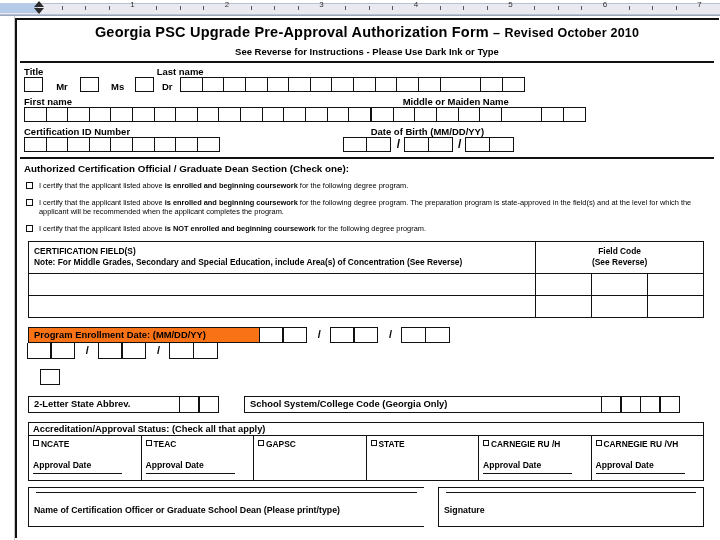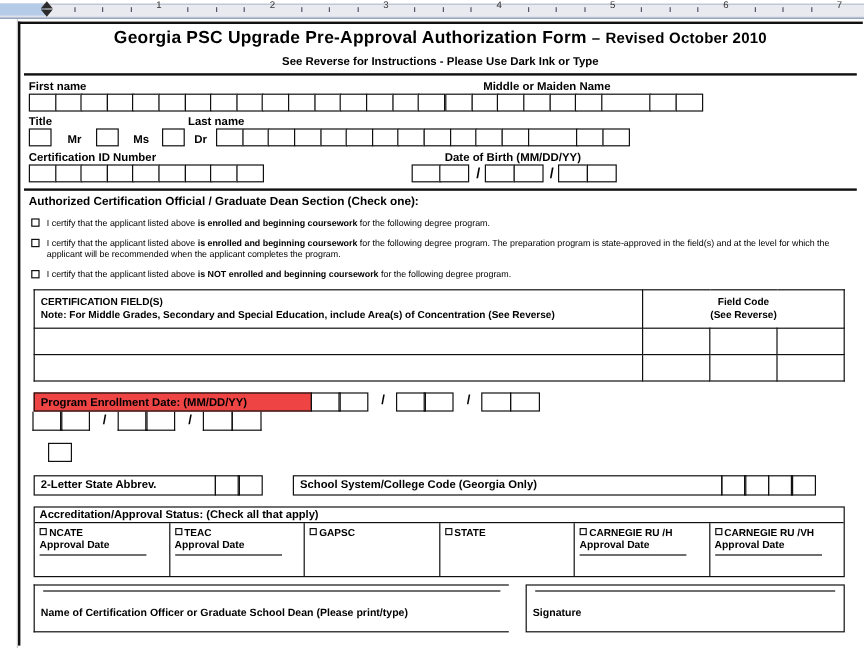--- a/index.html
+++ b/index.html
@@ -69,21 +69,21 @@
   
   .cf-tbl{margin:8px 10px 0 14px;border:1.6px solid #111;border-collapse:collapse;width:676px;}
   .cf-tbl td{border:1.4px solid #111;box-sizing:border-box;vertical-align:top;}
   .cf-head{font-size:8.4px;font-weight:bold;line-height:10.5px;padding:4px 5px 6px 5px;}
   .cf-code{font-size:8.4px;font-weight:bold;text-align:center;line-height:10.5px;padding:4px 0;}
   .cf-row td{height:22px;}
 
   
   .date-wrap{margin:9px 0 0 14px;display:flex;flex-direction:column;}
   .date-row{display:flex;align-items:center;}
-  .date-lbl{width:232px;height:16px;border:1.5px solid #111;box-sizing:border-box;font-size:9.4px;font-weight:bold;padding-left:5px;line-height:13px;background:#ef4444;}
+  .date-lbl{width:232px;height:16px;border:1.5px solid #111;box-sizing:border-box;font-size:9.4px;font-weight:bold;padding-left:5px;line-height:13px;background:#f97316;}
   .date-row + .date-row .date-lbl{border-top:none;}
   .dbx{width:25px;height:16px;border:1.4px solid #111;box-sizing:border-box;margin-left:-1.4px;}
   .date-row + .date-row .dbx{border-top:none;}
   .dsl{width:24px;height:16px;font-size:11px;font-weight:bold;text-align:center;line-height:15px;}
 
   
   .deg-row{display:flex;align-items:center;margin:10px 0 0 14px;}
   .deg-lbl{width:158px;height:16px;border:1.5px solid #111;box-sizing:border-box;font-size:9.4px;font-weight:bold;padding-left:5px;line-height:13px;}
   .deg-bx{width:20px;height:16px;border:1.5px solid #111;box-sizing:border-box;margin-left:12px;}
 
@@ -94,21 +94,21 @@
   .sys-bx{width:21px;height:17px;border:1.5px solid #111;box-sizing:border-box;margin-left:-1.5px;}
 
   
   .acc-wrap{margin:9px 10px 0 14px;width:676px;border:1.5px solid #111;box-sizing:border-box;}
   .acc-title{font-size:9.3px;font-weight:bold;padding:1px 0 1px 4px;border-bottom:1.4px solid #111;}
   .acc-cols{display:flex;}
   .acc-col{flex:1 1 0;border-right:1.4px solid #111;box-sizing:border-box;padding:3px 4px 4px 4px;min-height:44px;position:relative;}
   .acc-col:last-child{border-right:none;}
   .acc-chk{font-size:8.4px;font-weight:bold;display:flex;align-items:flex-start;white-space:nowrap;}
   .acc-sq{width:6px;height:6px;border:1.3px solid #111;box-sizing:border-box;margin:1px 2px 0 0;flex:0 0 auto;}
-  .acc-date{font-size:8.6px;font-weight:bold;}
+  .acc-date{font-size:8.6px;font-weight:bold;margin-top:11px;}
   .acc-line{border-bottom:1.6px solid #111;margin-top:3px;width:86%;}
 
   
   .sig-wrap{display:flex;margin:6px 10px 0 14px;width:676px;}
   .sig-left{width:396px;box-sizing:border-box;border:1.5px solid #111;border-right:none;padding:3px 5px 2px 5px;height:40px;position:relative;}
   .sig-gap{width:14px;}
   .sig-right{flex:1 1 auto;box-sizing:border-box;border:1.5px solid #111;border-left:1.5px solid #111;padding:3px 5px 2px 5px;height:40px;position:relative;}
   .sig-rule{border-top:1.6px solid #111;margin:1px 2px 0 2px;}
   .sig-lbl{font-size:8.8px;font-weight:bold;line-height:10.5px;margin-top:12px;}
 </style>
@@ -164,76 +164,76 @@
       <div class="hdr-title">
         <span>Georgia PSC Upgrade Pre-Approval Authorization Form</span>
         <span class="rev">–</span>
         <span class="rev">Revised October 2010</span>
       </div>
       <div class="hdr-note">See Reverse for Instructions - Please Use Dark Ink or Type</div>
     </div>
     <div class="rule-hdr"></div>
 
     <div class="block">
-      <div class="lbl" style="margin-top:4px;">
-        <span style="display:inline-block;width:376px;">First name</span>
-        <span>Middle or Maiden Name</span>
-      </div>
-      <div class="row">
-        <div id="firstname-boxes" style="display:flex;">
-            <div class="bx" style="width: 23px;"></div>
-            <div class="bx" style="width: 23px;"></div>
-            <div class="bx" style="width: 23px;"></div>
-            <div class="bx" style="width: 23px;"></div>
-            <div class="bx" style="width: 23px;"></div>
-            <div class="bx" style="width: 23px;"></div>
-            <div class="bx" style="width: 23px;"></div>
-            <div class="bx" style="width: 23px;"></div>
-            <div class="bx" style="width: 23px;"></div>
-            <div class="bx" style="width: 23px;"></div>
-            <div class="bx" style="width: 23px;"></div>
-            <div class="bx" style="width: 23px;"></div>
-            <div class="bx" style="width: 23px;"></div>
-            <div class="bx" style="width: 23px;"></div>
-            <div class="bx" style="width: 23px;"></div>
-            <div class="bx" style="width: 23px;"></div>
-          </div>
-        <div id="middlename-boxes" style="display:flex;">
-            <div class="bx" style="width: 23px;"></div>
-            <div class="bx" style="width: 23px;"></div>
-            <div class="bx" style="width: 23px;"></div>
-            <div class="bx" style="width: 23px;"></div>
-            <div class="bx" style="width: 23px;"></div>
-            <div class="bx" style="width: 23px;"></div>
-            <div class="bx" style="width: 42px;"></div>
-            <div class="bx" style="width: 23px;"></div>
-            <div class="bx" style="width: 23px;"></div>
-          </div>
-      </div>
-    </div>
-
-    <div class="block">
       <div class="lbl" style="margin-top:3px;">
         <span style="display:inline-block;width:130px;">Title</span>
         <span>Last name</span>
       </div>
       <div class="row">
         <div class="bx"></div>
         <span class="lbl" style="width:38px;text-align:center;">Mr</span>
         <div class="bx"></div>
         <span class="lbl" style="width:38px;text-align:center;">Ms</span>
         <div class="bx"></div>
         <span class="lbl" style="width:26px;text-align:center;">Dr</span>
         <div id="lastname-boxes" style="display:flex;">
             <div class="bx" style="width: 23px;"></div>
             <div class="bx" style="width: 23px;"></div>
             <div class="bx" style="width: 23px;"></div>
             <div class="bx" style="width: 23px;"></div>
             <div class="bx" style="width: 23px;"></div>
             <div class="bx" style="width: 23px;"></div>
+            <div class="bx" style="width: 23px;"></div>
+            <div class="bx" style="width: 23px;"></div>
+            <div class="bx" style="width: 23px;"></div>
+            <div class="bx" style="width: 23px;"></div>
+            <div class="bx" style="width: 23px;"></div>
+            <div class="bx" style="width: 23px;"></div>
+            <div class="bx" style="width: 42px;"></div>
+            <div class="bx" style="width: 23px;"></div>
+            <div class="bx" style="width: 23px;"></div>
+          </div>
+      </div>
+    </div>
+
+    <div class="block">
+      <div class="lbl" style="margin-top:4px;">
+        <span style="display:inline-block;width:376px;">First name</span>
+        <span>Middle or Maiden Name</span>
+      </div>
+      <div class="row">
+        <div id="firstname-boxes" style="display:flex;">
+            <div class="bx" style="width: 23px;"></div>
+            <div class="bx" style="width: 23px;"></div>
+            <div class="bx" style="width: 23px;"></div>
+            <div class="bx" style="width: 23px;"></div>
+            <div class="bx" style="width: 23px;"></div>
+            <div class="bx" style="width: 23px;"></div>
+            <div class="bx" style="width: 23px;"></div>
+            <div class="bx" style="width: 23px;"></div>
+            <div class="bx" style="width: 23px;"></div>
+            <div class="bx" style="width: 23px;"></div>
+            <div class="bx" style="width: 23px;"></div>
+            <div class="bx" style="width: 23px;"></div>
+            <div class="bx" style="width: 23px;"></div>
+            <div class="bx" style="width: 23px;"></div>
+            <div class="bx" style="width: 23px;"></div>
+            <div class="bx" style="width: 23px;"></div>
+          </div>
+        <div id="middlename-boxes" style="display:flex;">
             <div class="bx" style="width: 23px;"></div>
             <div class="bx" style="width: 23px;"></div>
             <div class="bx" style="width: 23px;"></div>
             <div class="bx" style="width: 23px;"></div>
             <div class="bx" style="width: 23px;"></div>
             <div class="bx" style="width: 23px;"></div>
             <div class="bx" style="width: 42px;"></div>
             <div class="bx" style="width: 23px;"></div>
             <div class="bx" style="width: 23px;"></div>
           </div>

